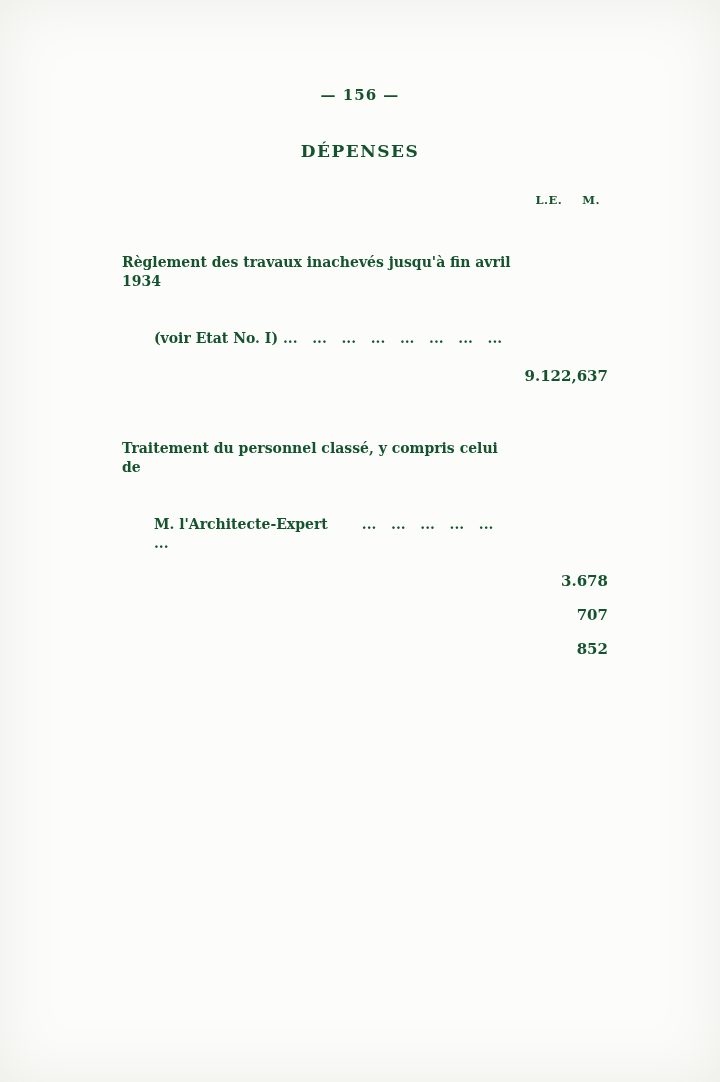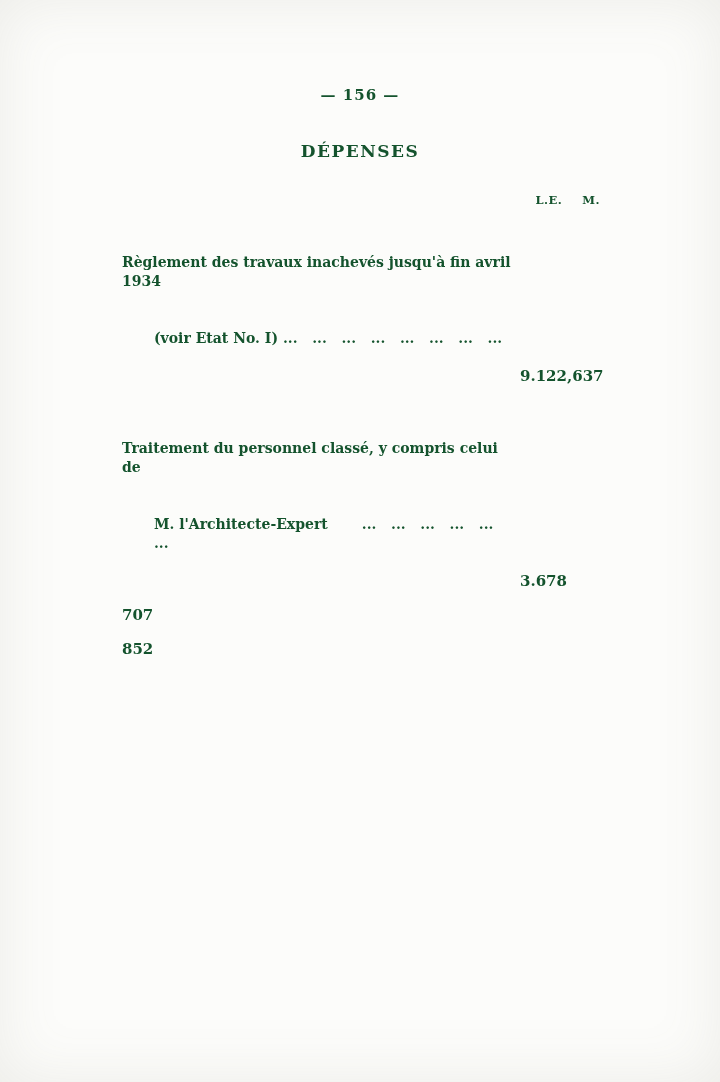--- a/index.html
+++ b/index.html
@@ -54,21 +54,21 @@
   .row-text {
     width: 398px;
     font-size: 14px;
     font-weight: 700;
     line-height: 19px;
     white-space: pre-wrap;
   }
   .row-text .cont { margin-left: 32px; }
   .amount {
     flex: 1;
-    text-align: left;
+    text-align: right;
     font-size: 15px;
     font-weight: 700;
     line-height: 19px;
   }
 </style>
 </head>
 <body>
 
 <div class="page">
 

